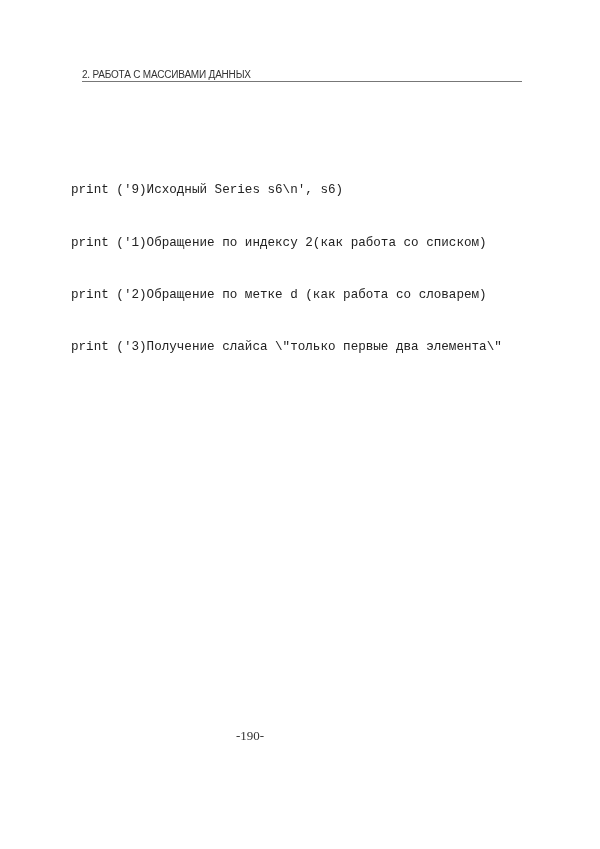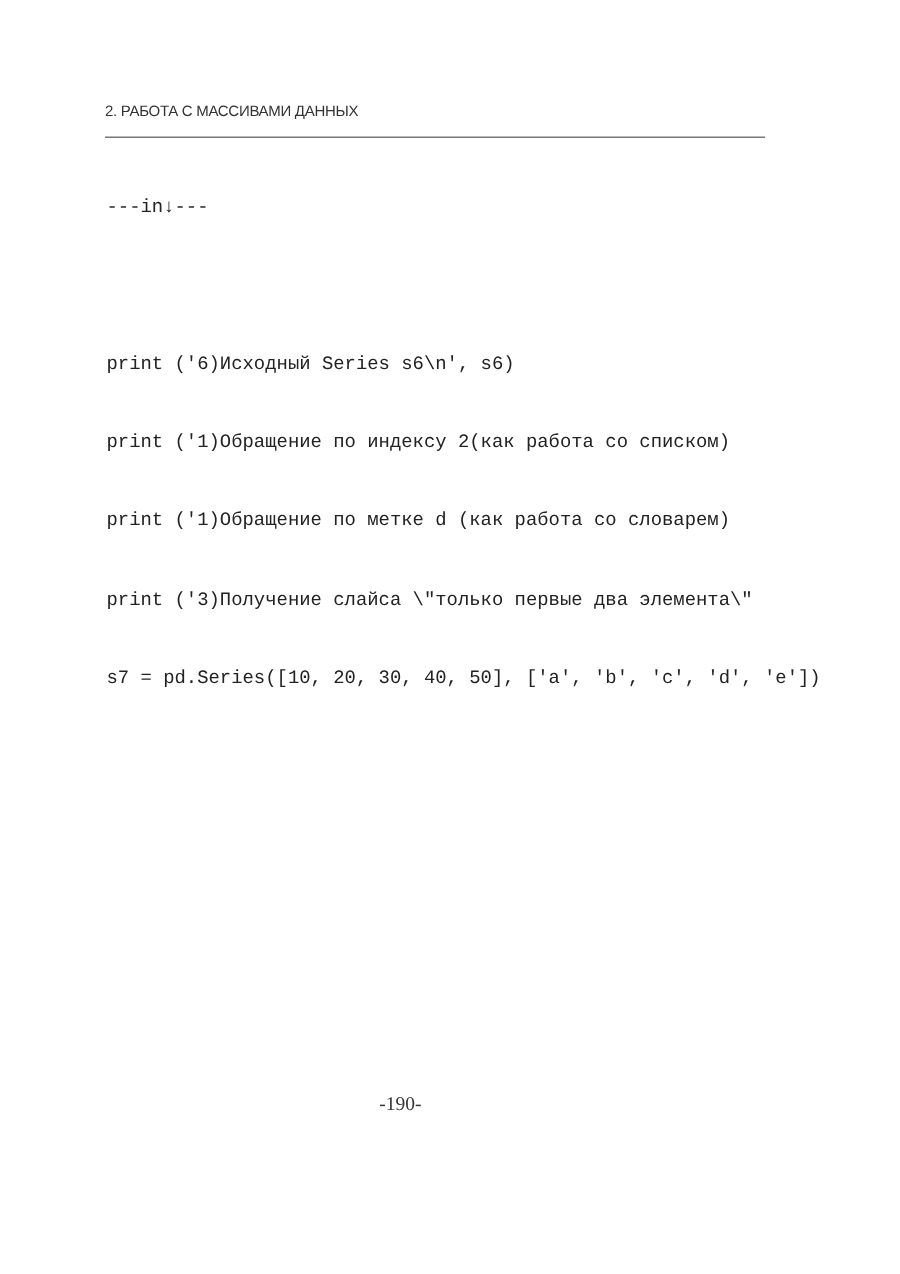--- a/index.html
+++ b/index.html
@@ -1,47 +1,45 @@
 <!DOCTYPE html>
 <html><head>
 <meta charset="utf-8">
 <style>
   html, body { margin:0; padding:0; background:#ffffff; }
   body { width:600px; height:849px; position:relative; overflow:hidden; }
   .header {
-    position:absolute; left:70px; top:69px; width:440px;
+    position:absolute; left:82px; top:69px; width:440px;
     font-family:"Liberation Sans", sans-serif; font-size:10px; color:#333;
     letter-spacing:-0.2px; text-transform:uppercase;
-    border-bottom:1px solid #777; padding-bottom:11px;
+    border-bottom:1px solid #777; padding-bottom:1px;
   }
   .code {
     position:absolute; left:71px; top:95px; width:460px;
     font-family:"Liberation Mono", monospace; font-size:12.6px; color:#222;
     line-height:17.45px; white-space:pre;
   }
   .line { display:block; height:17.45px; }
   .gap { display:block; height:17.45px; }
   .page-num {
-    position:absolute; left:17px; width:500px; top:728px; text-align:center;
+    position:absolute; left:0; width:500px; top:728px; text-align:center;
     font-family:"Liberation Serif", serif; font-size:13px; color:#333;
   }
 </style>
 </head>
 <body>
 
 <div class="header">2. РАБОТА С МАССИВАМИ ДАННЫХ</div>
 
 <div class="code">
-  <span class="line">---in↓---</span>
   <span class="gap"></span>
-  <span class="line">print ('6)Исходный Series s6\n', s6)</span>
+  <span class="line">print ('9)Исходный Series s6\n', s6)</span>
   <span class="line">print ('1)Обращение по индексу 2(как работа со списком)</span>
-  <span class="line">print ('1)Обращение по метке d (как работа со словарем)</span>
+  <span class="line">print ('2)Обращение по метке d (как работа со словарем)</span>
   <span class="line">print ('3)Получение слайса \"только первые два элемента\"</span>
-  <span class="line">s7 = pd.Series([10, 20, 30, 40, 50], ['a', 'b', 'c', 'd', 'e'])</span>
   
   
   
   
   
   
   
   
   
   

